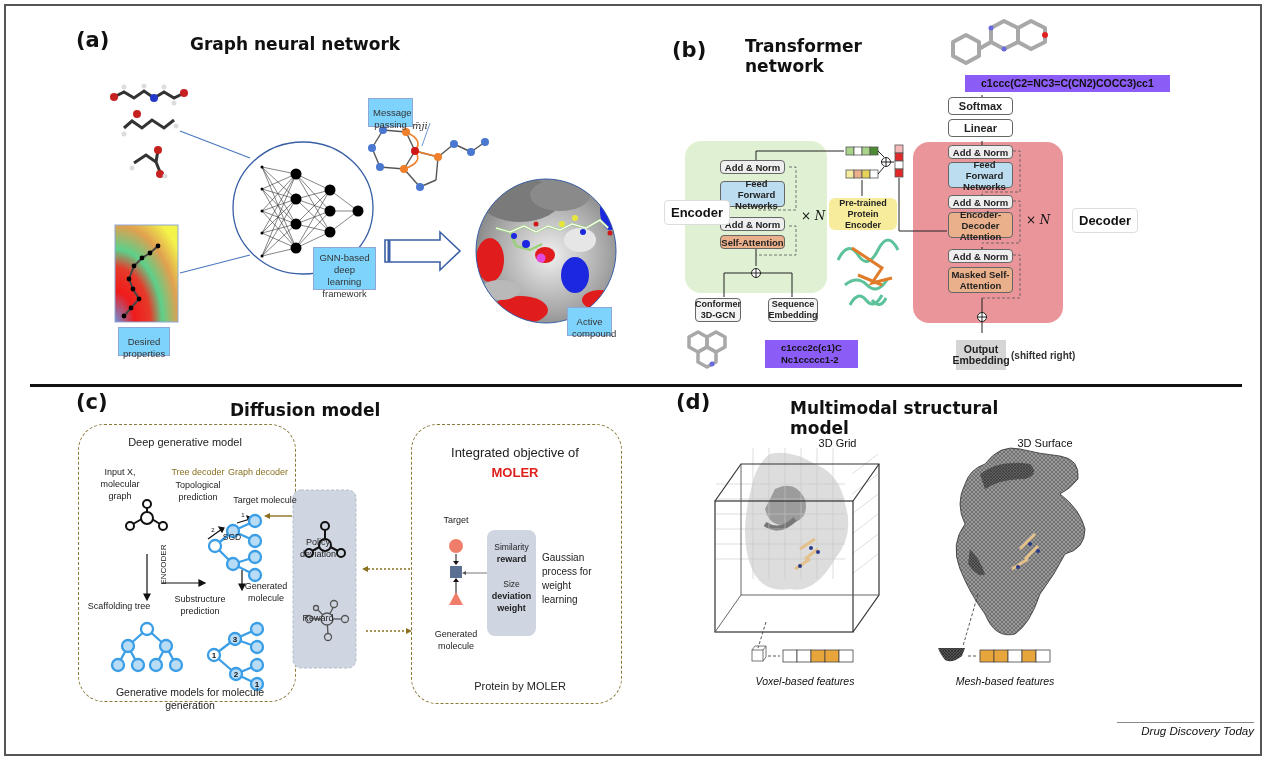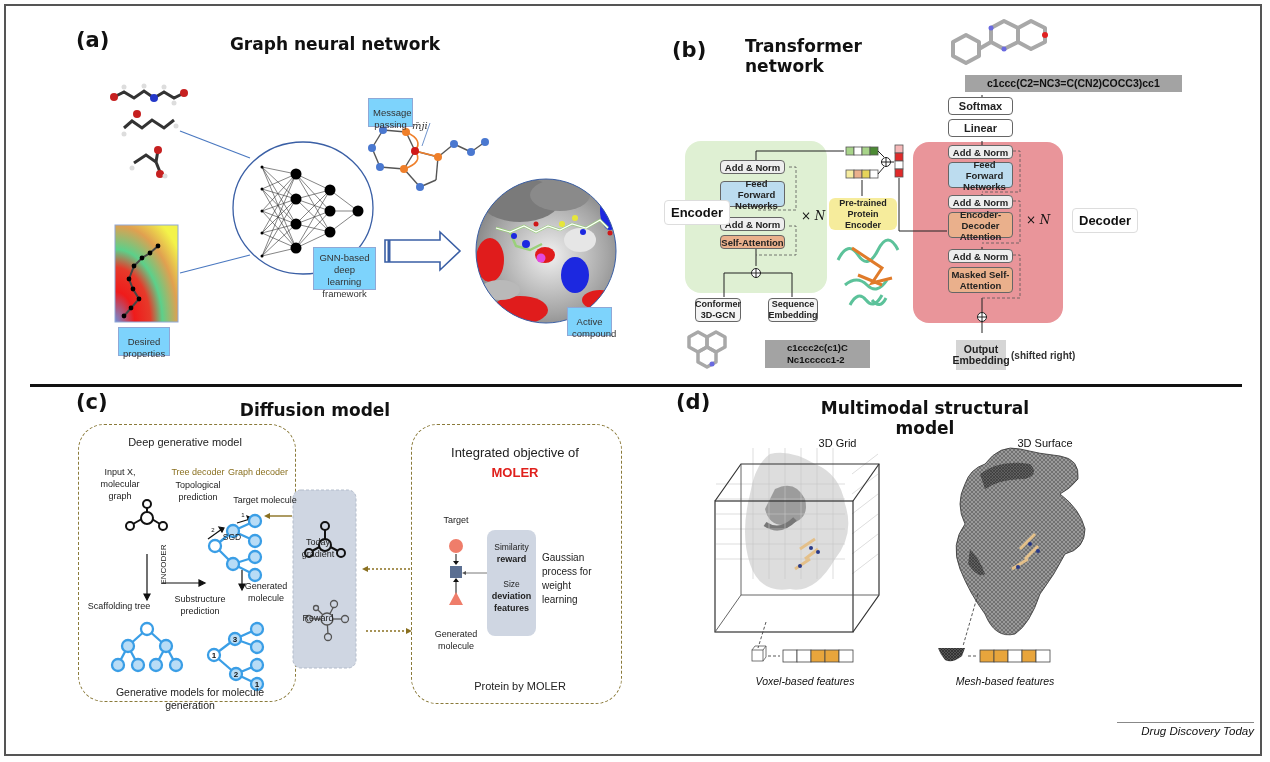--- a/index.html
+++ b/index.html
@@ -1,28 +1,28 @@
 <!DOCTYPE html>
 <html><head>
 <meta charset="utf-8">
 <style>
   html, body { margin: 0; padding: 0; background: #ffffff; }
   body { width: 1270px; height: 762px; position: relative; overflow: hidden; font-family: "Liberation Sans", sans-serif; color: #111; }
   .frame { position: absolute; left: 4px; top: 4px; width: 1258px; height: 752px; border: 2px solid #555; box-sizing: border-box; }
   .abs { position: absolute; }
   .panel-label { font-family: "DejaVu Sans", sans-serif; font-weight: bold; font-size: 21px; }
-  .panel-title { font-family: "DejaVu Sans", sans-serif; font-weight: bold; font-size: 17px; text-align: center; }
+  .panel-title { font-family: "DejaVu Sans", sans-serif; font-weight: bold; font-size: 17px; }
   .sep { position: absolute; left: 30px; top: 384px; width: 1212px; height: 3px; background: #111; }
   .callout { position: absolute; border: 1.5px solid #8fa8d6; background: #7dd3fc; font-size: 9.5px; color: #333; text-align: center; line-height: 12px; padding: 8px 4px; box-sizing: border-box; }
   .tf-box { position: absolute; border: 1.5px solid #666; border-radius: 4px; font-weight: bold; font-size: 9.5px; text-align: center; line-height: 11px; box-sizing: border-box; display: flex; align-items: center; justify-content: center; color: #222; }
   .gray { background: #eeeeee; }
   .blue { background: #bcdcef; padding-left: 8px; }
   .orange { background: #eab08c; }
   .white { background: #ffffff; }
-  .smiles { position: absolute; background: #a3a3a3; font-weight: bold; font-size: 10.5px; padding: 2px 22px; line-height: 13px; }
+  .smiles { position: absolute; background: #8b5cf6; font-weight: bold; font-size: 10.5px; padding: 2px 16px; line-height: 13px; }
   .side-label { position: absolute; background: #fff; border: 1px solid #ddd; border-radius: 4px; font-weight: bold; font-size: 13px; padding: 4px 6px; }
   .dash-box { position: absolute; border: 1.5px dashed #8a7a3a; border-radius: 26px; box-sizing: border-box; }
   .c-text { position: absolute; font-size: 10px; text-align: center; line-height: 13px; color: #222; }
   .gold { color: #8a7020; }
   svg text { font-family: "Liberation Sans", sans-serif; }
 </style>
 </head>
 <body>
 
 <div class="frame"></div>
@@ -502,32 +502,32 @@
 <div class="c-text gold" style="left:168px;top:466px;width:60px;font-size:9px;">Tree decoder</div>
 <div class="c-text gold" style="left:226px;top:466px;width:64px;font-size:9px;">Graph decoder</div>
 <div class="c-text" style="left:172px;top:479px;width:52px;font-size:9px;line-height:12px;">Topological prediction</div>
 <div class="c-text" style="left:230px;top:494px;width:70px;font-size:9px;">Target molecule</div>
 <div class="c-text" style="left:222px;top:531px;width:20px;font-size:8.5px;">SGD</div>
 <div class="c-text" style="left:133px;top:558px;width:60px;font-size:8px;transform:rotate(-90deg);">ENCODER</div>
 <div class="c-text" style="left:242px;top:580px;width:48px;font-size:9px;line-height:12px;">Generated molecule</div>
 <div class="c-text" style="left:84px;top:600px;width:70px;font-size:9px;">Scaffolding tree</div>
 <div class="c-text" style="left:170px;top:593px;width:60px;font-size:9px;line-height:12px;">Substructure prediction</div>
 <div class="c-text" style="left:90px;top:686px;width:200px;font-size:10.5px;">Generative models for molecule generation</div>
-<div class="c-text" style="left:298px;top:536px;width:40px;font-size:9px;line-height:12px;">Today gradient</div>
+<div class="c-text" style="left:298px;top:536px;width:40px;font-size:9px;line-height:12px;">Policy deviation</div>
 <div class="c-text" style="left:298px;top:612px;width:40px;font-size:9px;">Reward</div>
 
 <div class="c-text" style="left:425px;top:446px;width:180px;font-size:13px;">Integrated objective of</div>
 <div class="c-text" style="left:425px;top:466px;width:180px;font-size:13px;font-weight:bold;color:#e0201c;">MOLER</div>
 <div class="c-text" style="left:436px;top:514px;width:40px;font-size:9px;">Target</div>
 <div class="c-text" style="left:430px;top:628px;width:52px;font-size:9px;line-height:12px;">Generated molecule</div>
 <div class="c-text" style="left:487px;top:541px;width:49px;font-size:8.5px;">Similarity</div>
 <div class="c-text" style="left:487px;top:553px;width:49px;font-size:9px;font-weight:bold;">reward</div>
 <div class="c-text" style="left:487px;top:578px;width:49px;font-size:8.5px;">Size</div>
 <div class="c-text" style="left:487px;top:590px;width:49px;font-size:9px;font-weight:bold;">deviation</div>
-<div class="c-text" style="left:487px;top:602px;width:49px;font-size:9px;font-weight:bold;">features</div>
+<div class="c-text" style="left:487px;top:602px;width:49px;font-size:9px;font-weight:bold;">weight</div>
 <div class="c-text" style="left:542px;top:551px;width:62px;font-size:10px;text-align:left;line-height:14px;">Gaussian process for weight learning</div>
 <div class="c-text" style="left:430px;top:680px;width:180px;font-size:11px;">Protein by MOLER</div>
 
 <div class="abs panel-label" style="left:676px;top:390px;">(d)</div>
 <div class="abs panel-title" style="left:790px;top:398px;width:270px;">Multimodal structural model</div>
 <div class="abs" style="left:800px;top:437px;width:75px;text-align:center;font-size:11px;">3D Grid</div>
 <div class="abs" style="left:1005px;top:437px;width:80px;text-align:center;font-size:11px;">3D Surface</div>
 
 <svg class="abs" style="left:640px;top:384px;" width="630" height="378">
   <defs>

